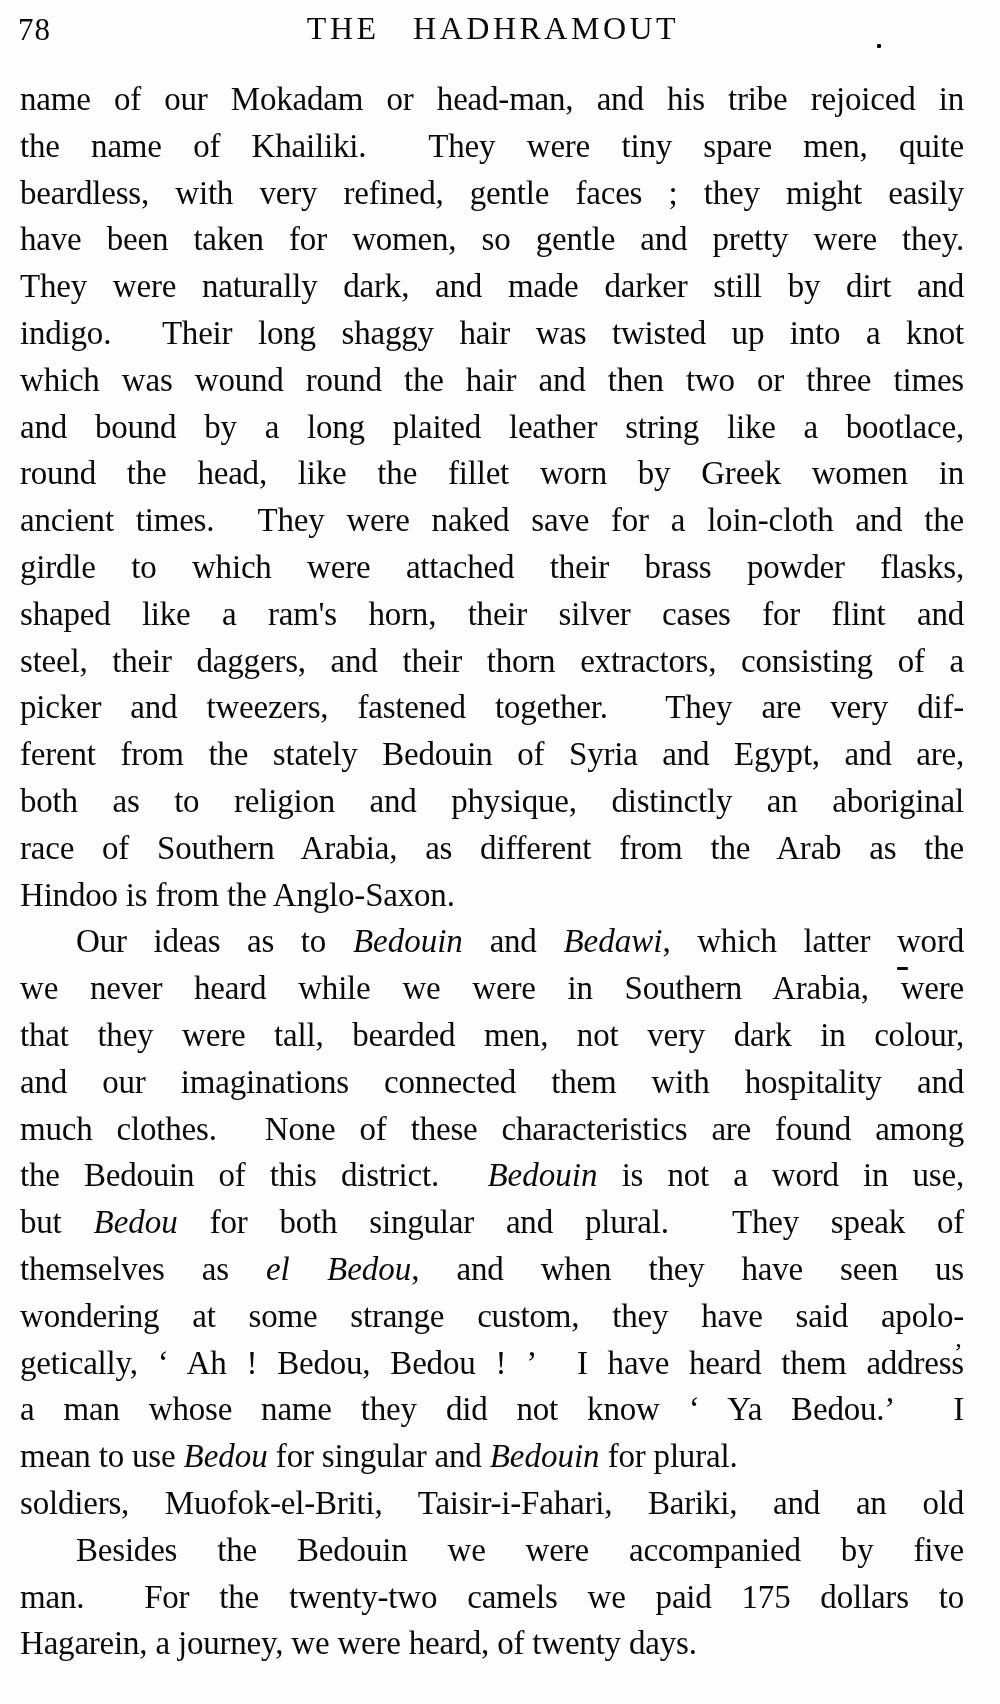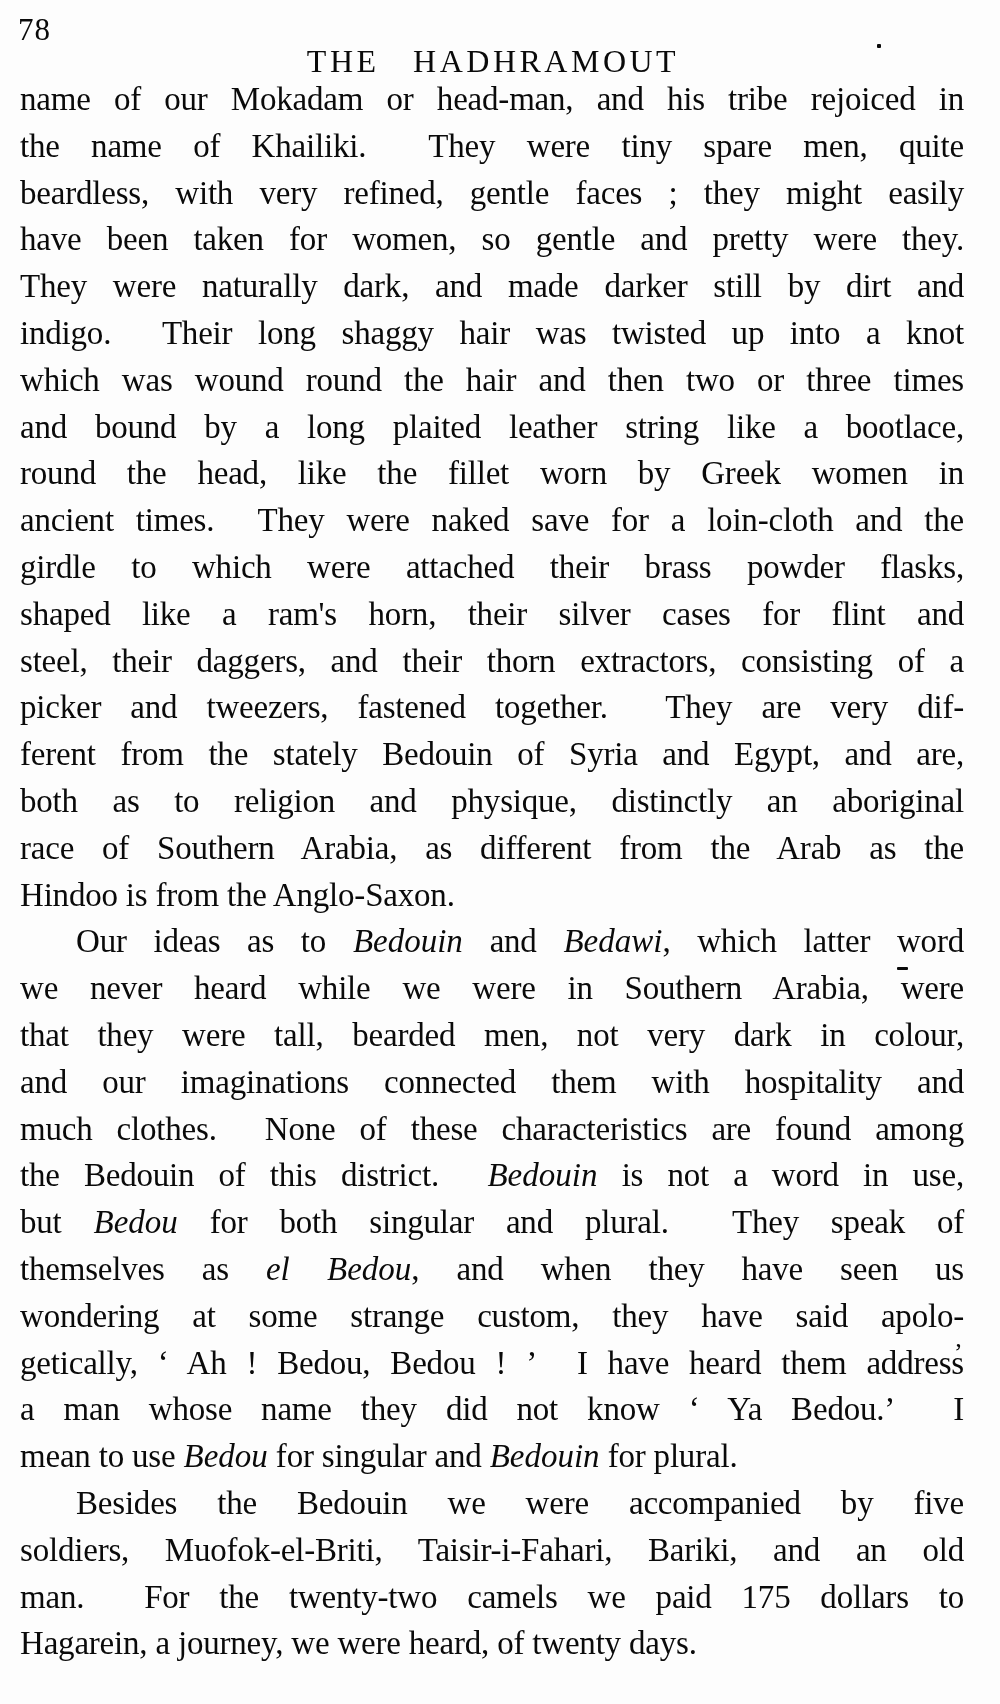--- a/index.html
+++ b/index.html
@@ -22,21 +22,20 @@
   }
   .running-title {
     position: absolute;
     top: 10px;
     left: 0;
     width: 986px;
     text-align: center;
     font-size: 32px;
     letter-spacing: 3.5px;
     word-spacing: 22px;
-    margin-top: 33px;
   }
   .bodytext {
     position: absolute;
     top: 76px;
     left: 20px;
     width: 944px;
   }
   .line {
     height: 46.8px;
     line-height: 46.8px;
@@ -96,22 +95,22 @@
       <div class="line"><span>that they were tall, bearded men, not very dark in colour,</span></div>
       <div class="line"><span>and our imaginations connected them with hospitality and</span></div>
       <div class="line"><span>much clothes.&nbsp; None of these characteristics are found among</span></div>
       <div class="line"><span>the Bedouin of this district.&nbsp; </span><i>Bedouin</i><span> is not a word in use,</span></div>
       <div class="line"><span>but </span><i>Bedou</i><span> for both singular and plural.&nbsp; They speak of</span></div>
       <div class="line"><span>themselves as </span><i>el Bedou</i><span>, and when they have seen us</span></div>
       <div class="line"><span>wondering at some strange custom, they have said apolo-</span></div>
       <div class="line"><span>getically, ‘ Ah ! Bedou, Bedou ! ’&nbsp; I have heard them address</span></div>
       <div class="line"><span>a man whose name they did not know ‘ Ya Bedou.’&nbsp; I</span></div>
       <div class="line last"><span>mean to use </span><i>Bedou</i><span> for singular and </span><i>Bedouin</i><span> for plural.</span></div>
+      <div class="line"><span>soldiers, Muofok-el-Briti, Taisir-i-Fahari, Bariki, and an old</span></div>
       <div class="line indent"><span>Besides the Bedouin we were accompanied by five</span></div>
-      <div class="line"><span>soldiers, Muofok-el-Briti, Taisir-i-Fahari, Bariki, and an old</span></div>
       <div class="line"><span>man.&nbsp; For the twenty-two camels we paid 175 dollars to</span></div>
       <div class="line last"><span>Hagarein, a journey, we were heard, of twenty days.</span></div>
     </div>
   <div>
       <span class="artifact" style="left: 877px; top: 44px; width: 4px; height: 4px;"></span>
       <span class="artifact" style="left: 897px; top: 967px; width: 11px; height: 3px;"></span>
       <span class="artifact glyph" style="left: 954px; top: 1340px;">’</span>
     </div>
 </div>
 

